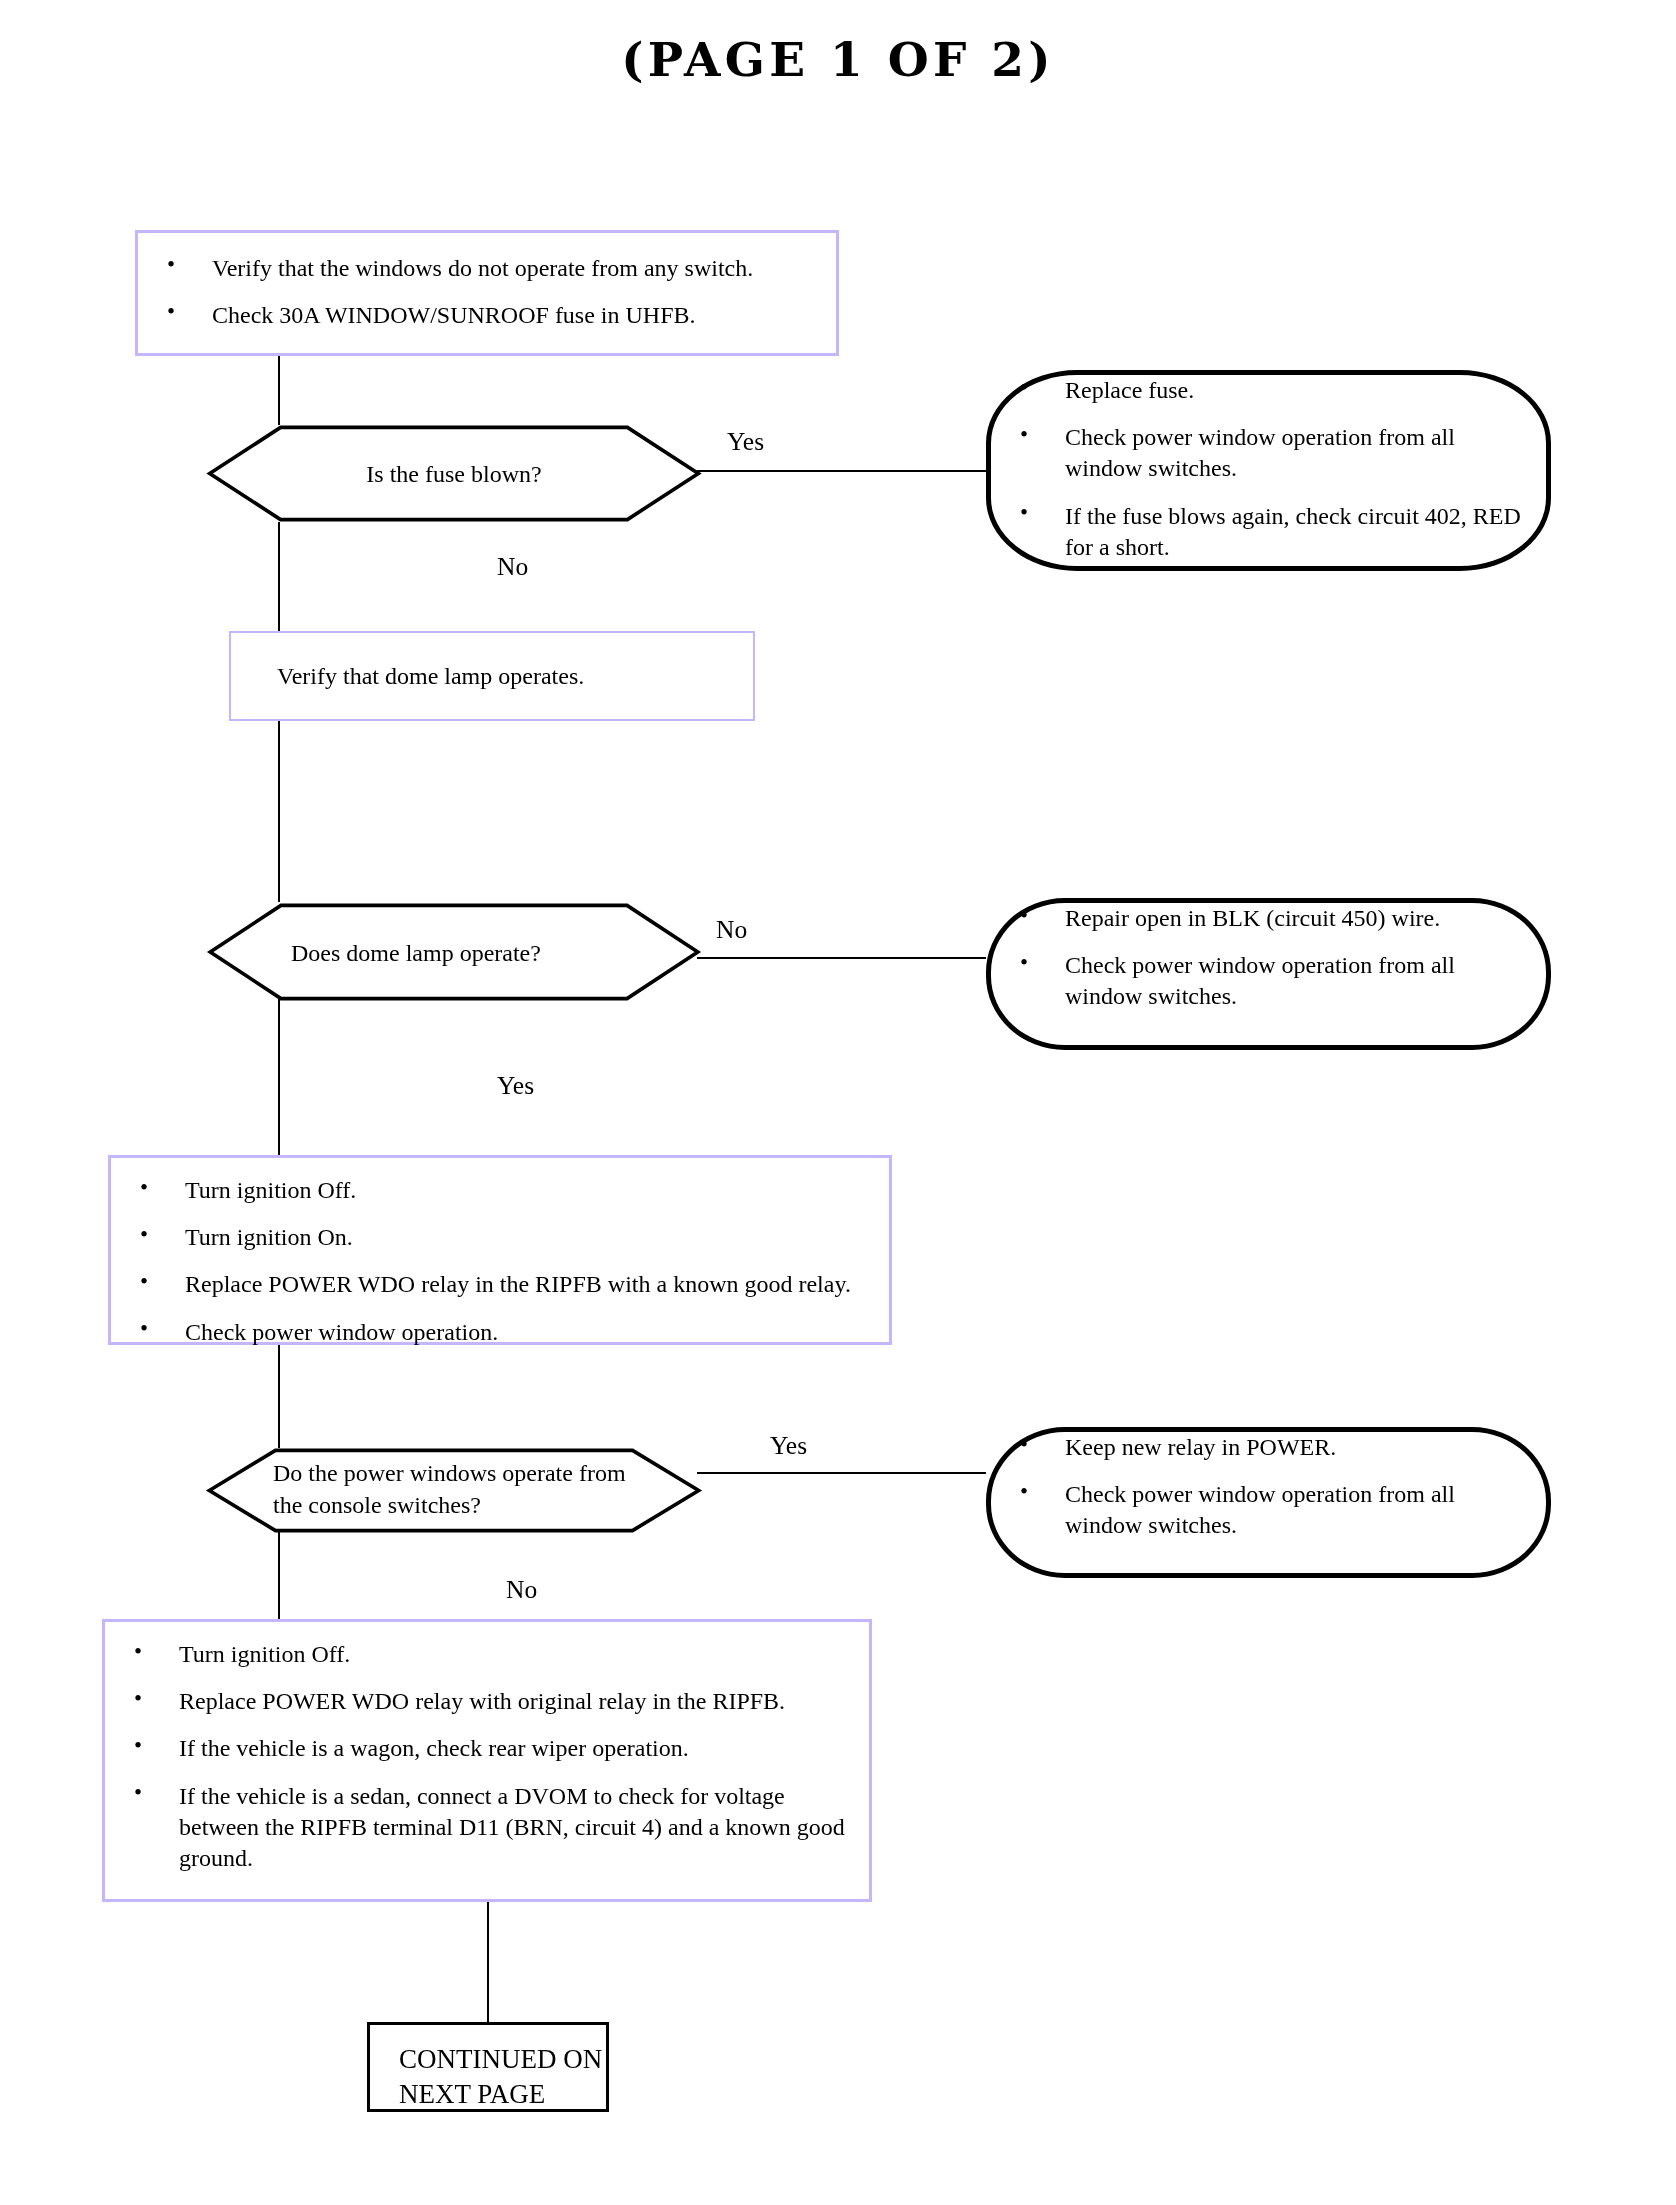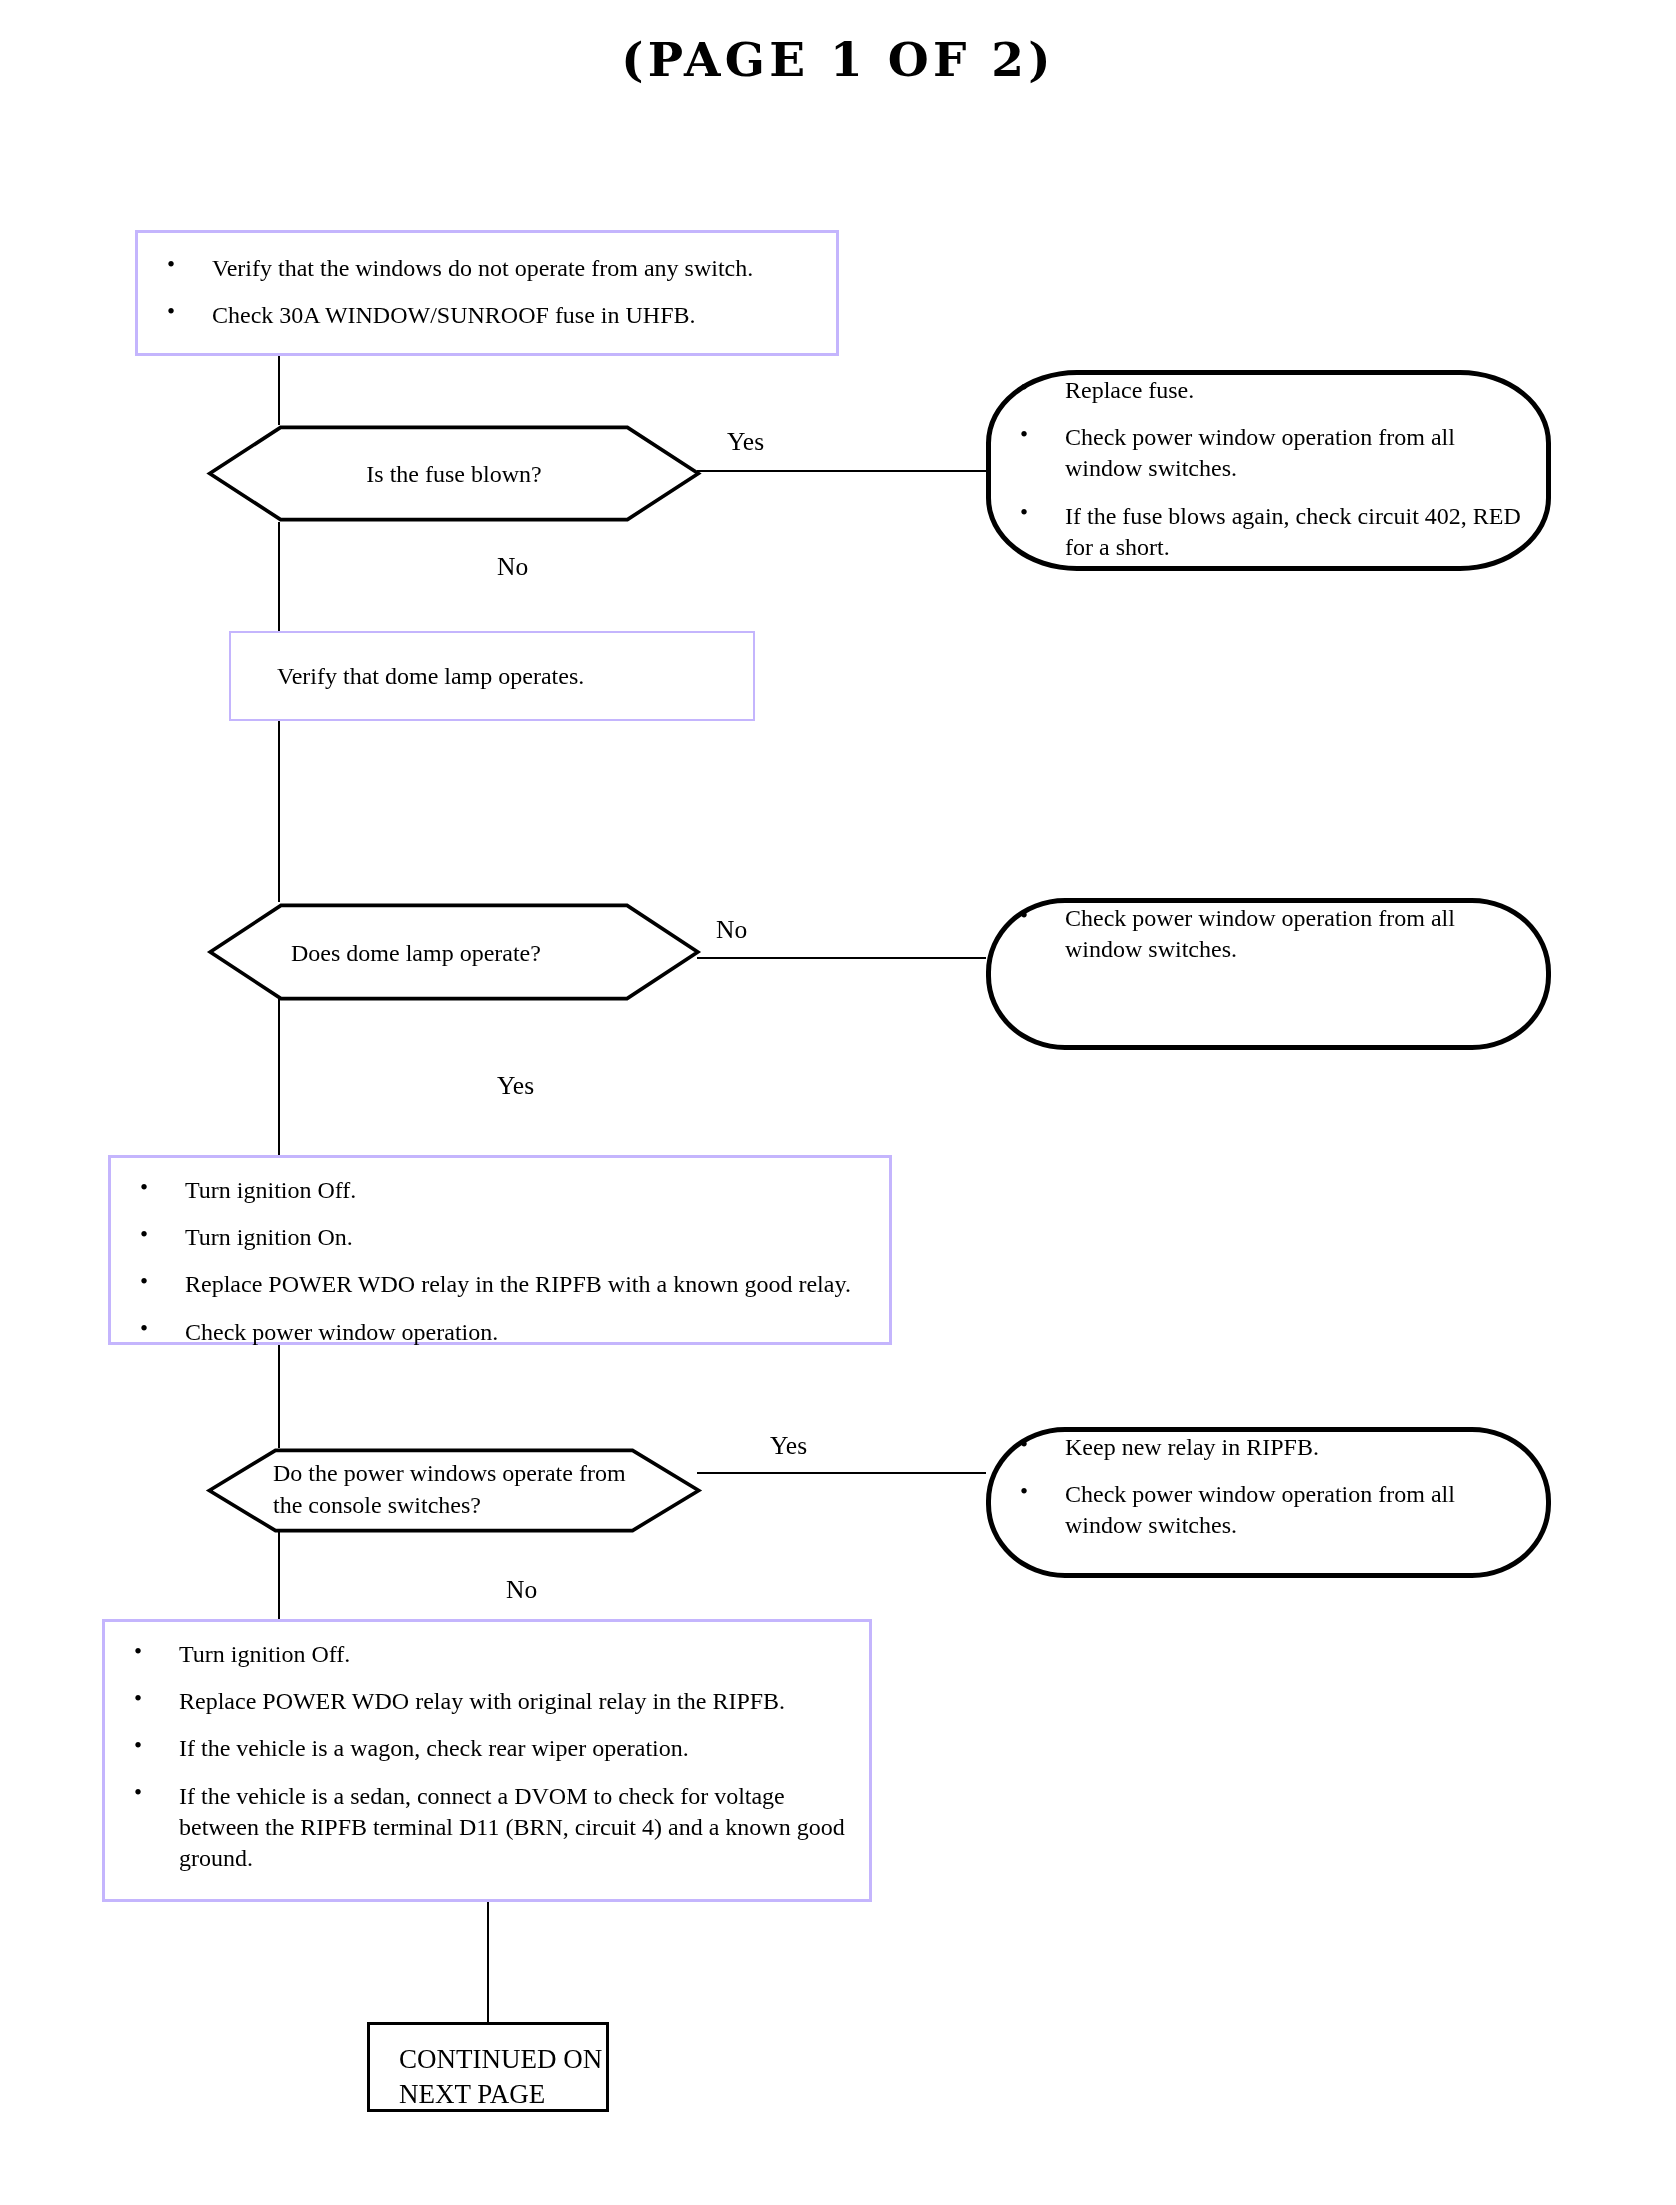--- a/index.html
+++ b/index.html
@@ -207,20 +207,21 @@
       <polygon points="3,81 120,4 692,4 809,81 692,158 120,158" fill="#ffffff" stroke="#000000" stroke-width="6"></polygon>
     </svg>
     <div class="dec-label" style="left:84px; top:35px;">Does dome lamp operate?</div>
   </div>
   <div class="branch-label" style="left:716px; top:917px;">No</div>
   <div class="branch-label" style="left:497px; top:1073px;">Yes</div>
 
   <div class="terminator" style="left:986px; top:898px; width:565px; height:152px; border-radius:79px/74px;">
     <div class="term-inner">
       <ul class="bullets" style="padding-right:24px;">
+        <li>Repair open in BLK (circuit 450) wire.</li>
         <li>Check power window operation from all window switches.</li>
       </ul>
     </div>
   </div>
 
   <div class="proc-box" style="left:108px; top:1155px; width:784px; height:190px;">
     <ul class="bullets" style="position:absolute; left:0; top:17px; width:754px;">
       <li>Turn ignition Off.</li>
       <li>Turn ignition On.</li>
       <li>Replace POWER WDO relay in the RIPFB with a known good relay.</li>
@@ -234,21 +235,21 @@
     </svg>
     <div class="dec-label" style="left:66px; top:10.3px;">Do the power windows operate from</div>
     <div class="dec-label" style="left:66px; top:42px;">the console switches?</div>
   </div>
   <div class="branch-label" style="left:770px; top:1433px;">Yes</div>
   <div class="branch-label" style="left:506px; top:1577px;">No</div>
 
   <div class="terminator" style="left:986px; top:1427px; width:565px; height:151px; border-radius:79px/74px;">
     <div class="term-inner">
       <ul class="bullets" style="padding-right:24px;">
-        <li>Keep new relay in RIPFB.</li>
+        <li>Keep new relay in POWER.</li>
         <li>Check power window operation from all window switches.</li>
       </ul>
     </div>
   </div>
 
   <div class="proc-box" style="left:102px; top:1619px; width:770px; height:283px;">
     <ul class="bullets" style="position:absolute; left:0; top:17px; width:742px;">
       <li>Turn ignition Off.</li>
       <li>Replace POWER WDO relay with original relay in the RIPFB.</li>
       <li>If the vehicle is a wagon, check rear wiper operation.</li>

